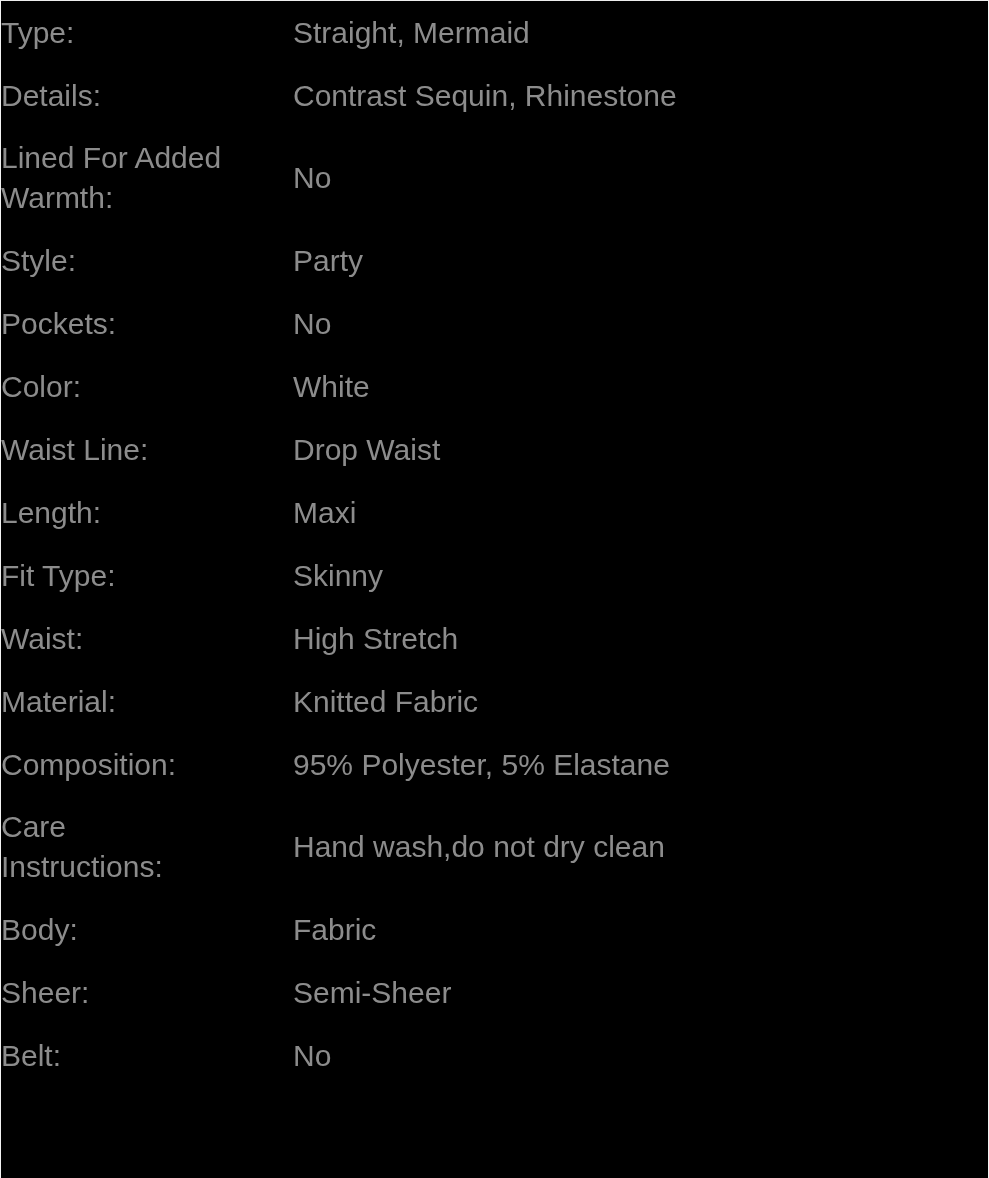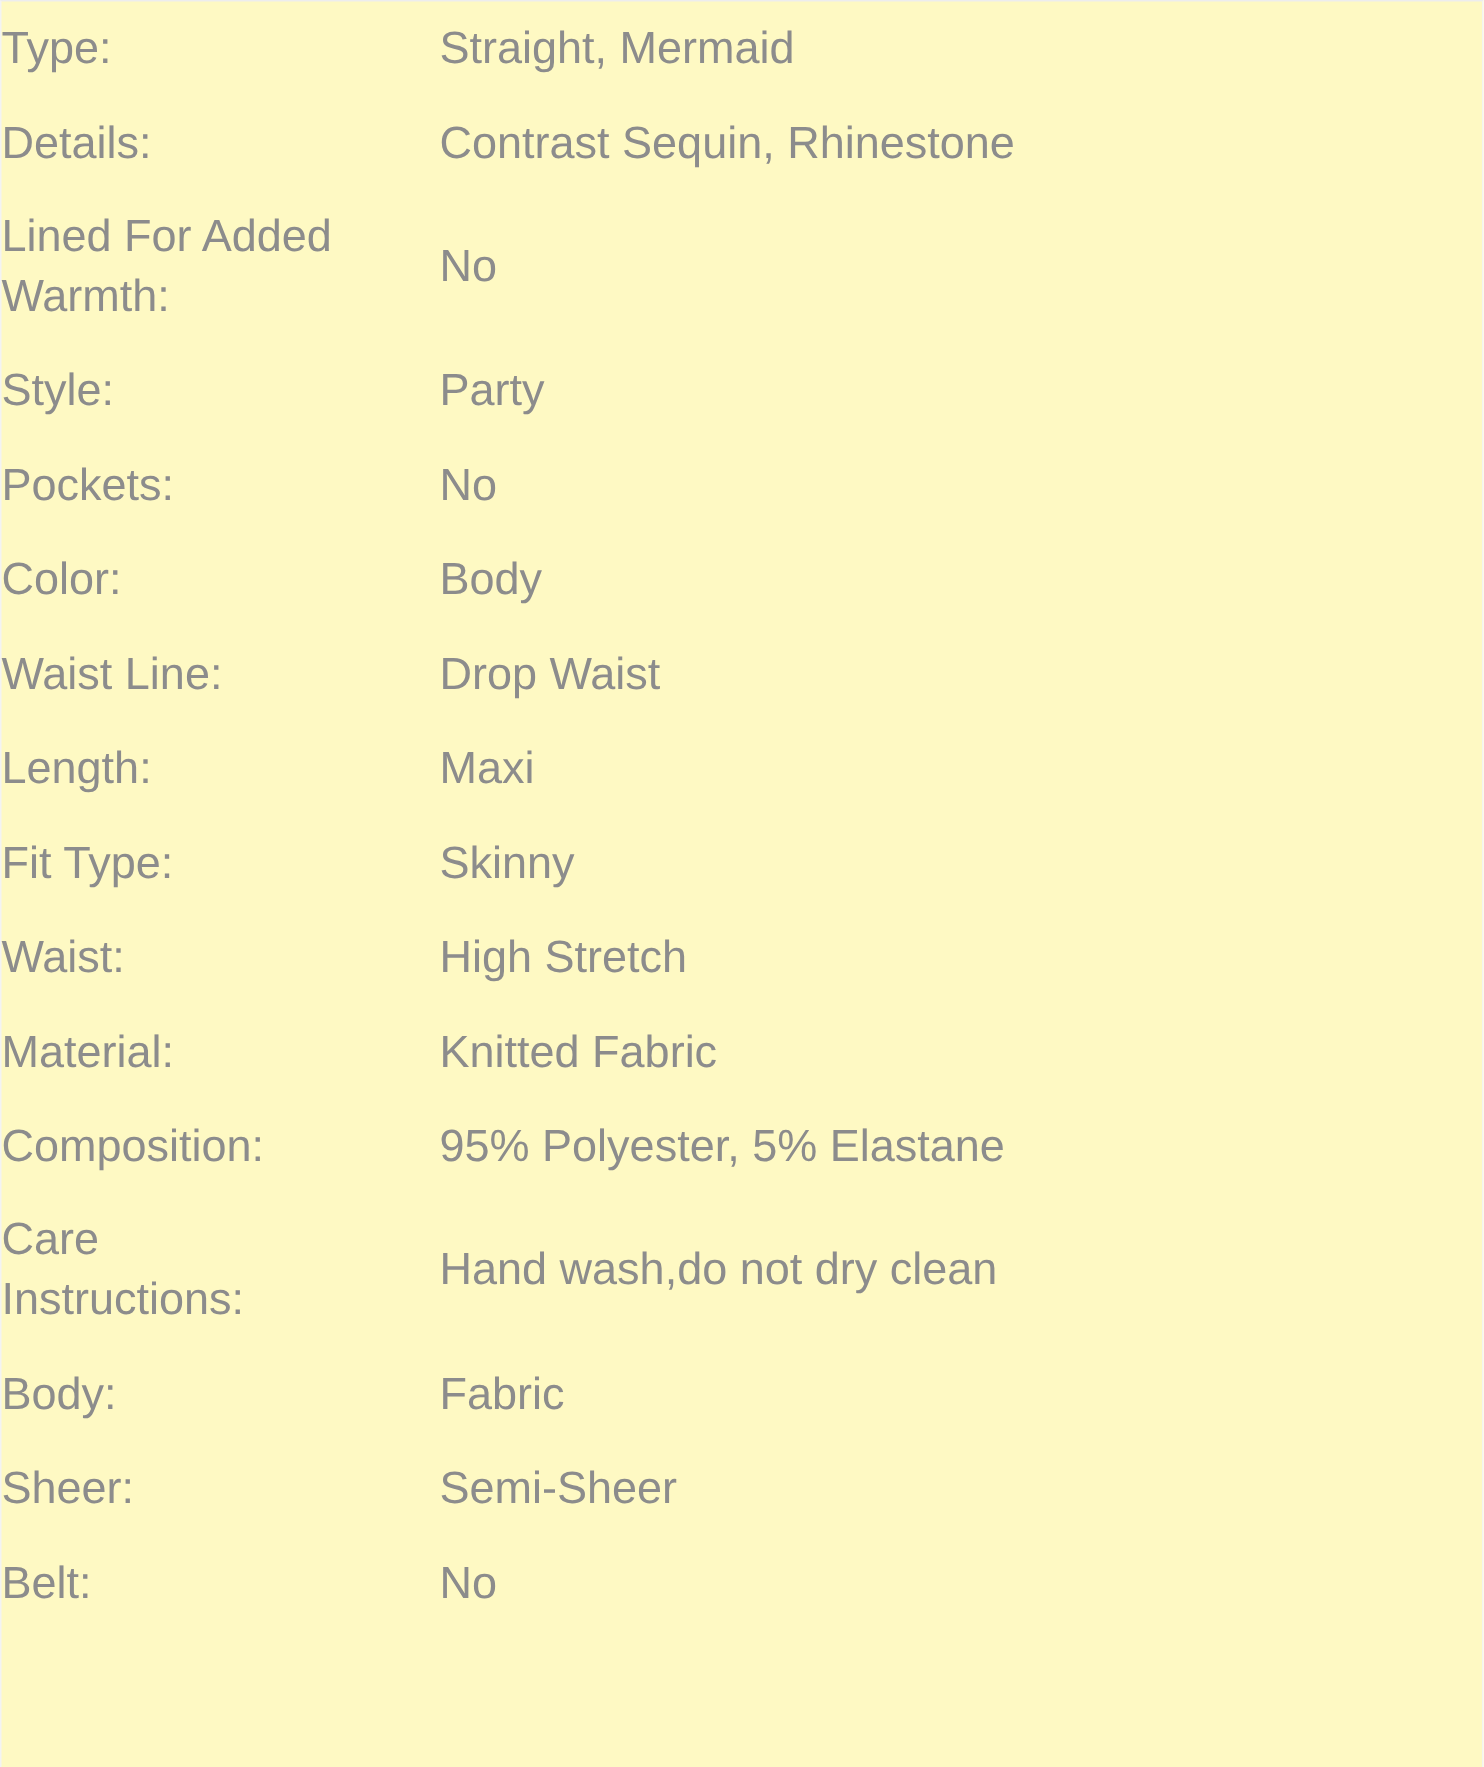--- a/index.html
+++ b/index.html
@@ -11,21 +11,21 @@
     width: 989px;
     height: 1178px;
     font-family: "Liberation Sans", sans-serif;
     color: #8c8c8c;
     overflow: hidden;
   }
   .page {
     position: relative;
     width: 989px;
     height: 1178px;
-    background: #fef9c3;
+    background: #000000;
     box-sizing: border-box;
     border-top: 1px solid #ededed;
     border-left: 1px solid #f3f3f3;
     border-right: 1px solid #f3f3f3;
   }
   .spec-table {
     width: 100%;
     border-collapse: collapse;
     table-layout: fixed;
   }
@@ -106,21 +106,21 @@
         <td class="cell-label">
           <span class="label-wrap">Pockets:</span>
         </td>
         <td class="cell-value">No</td>
       </tr>
 
       <tr class="row-single">
         <td class="cell-label">
           <span class="label-wrap">Color:</span>
         </td>
-        <td class="cell-value">Body</td>
+        <td class="cell-value">White</td>
       </tr>
 
       <tr class="row-single">
         <td class="cell-label">
           <span class="label-wrap">Waist Line:</span>
         </td>
         <td class="cell-value">Drop Waist</td>
       </tr>
 
       <tr class="row-single">

